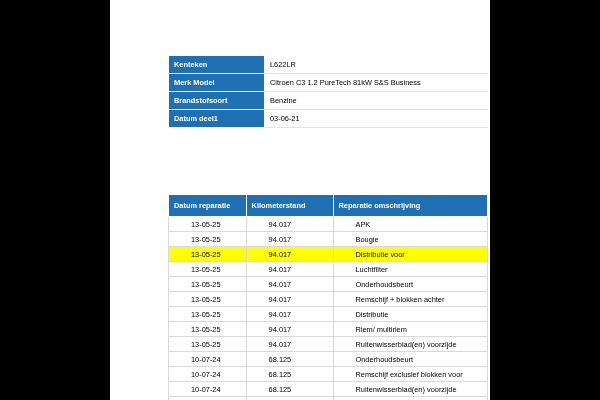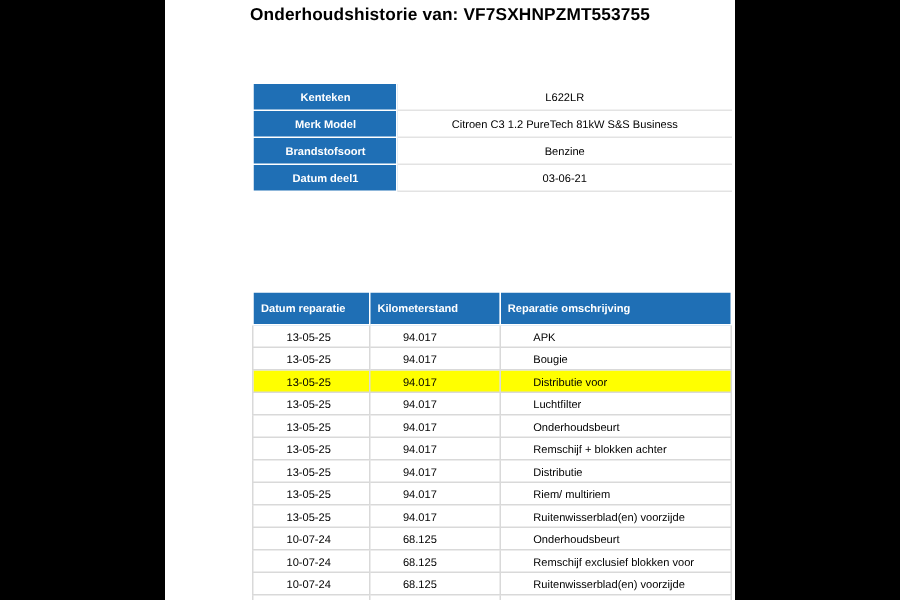--- a/index.html
+++ b/index.html
@@ -39,21 +39,20 @@
   table {
     border-collapse: collapse;
   }
   #vehicle-table {
     position: absolute;
     left: 58px;
     top: 55px;
     width: 320px;
     font-size: 7.4px;
     color: #000000;
-    text-align: center;
   }
   #vehicle-table td {
     border: 1px solid #ffffff;
     padding: 3px 4px 3px 5px;
     height: 11px;
     vertical-align: middle;
   }
   #vehicle-table td.label {
     background: #1f6fb5;
     color: #ffffff;
@@ -103,21 +102,20 @@
   .col-date { width: 76px; }
   .col-km { width: 76px; }
   .col-desc { width: 168px; }
 </style>
 </head>
 <body>
 
 <div id="page">
   <div id="sheet">
 
-    <div id="doc-title">Onderhoudshistorie van: VF7SXHNPZMT553755</div>
 
     <table id="vehicle-table">
       <tbody>
         <tr>
           <td class="label">Kenteken</td>
           <td class="value">L622LR</td>
         </tr>
         <tr>
           <td class="label">Merk Model</td>
           <td class="value">Citroen C3 1.2 PureTech 81kW S&amp;S Business</td>

